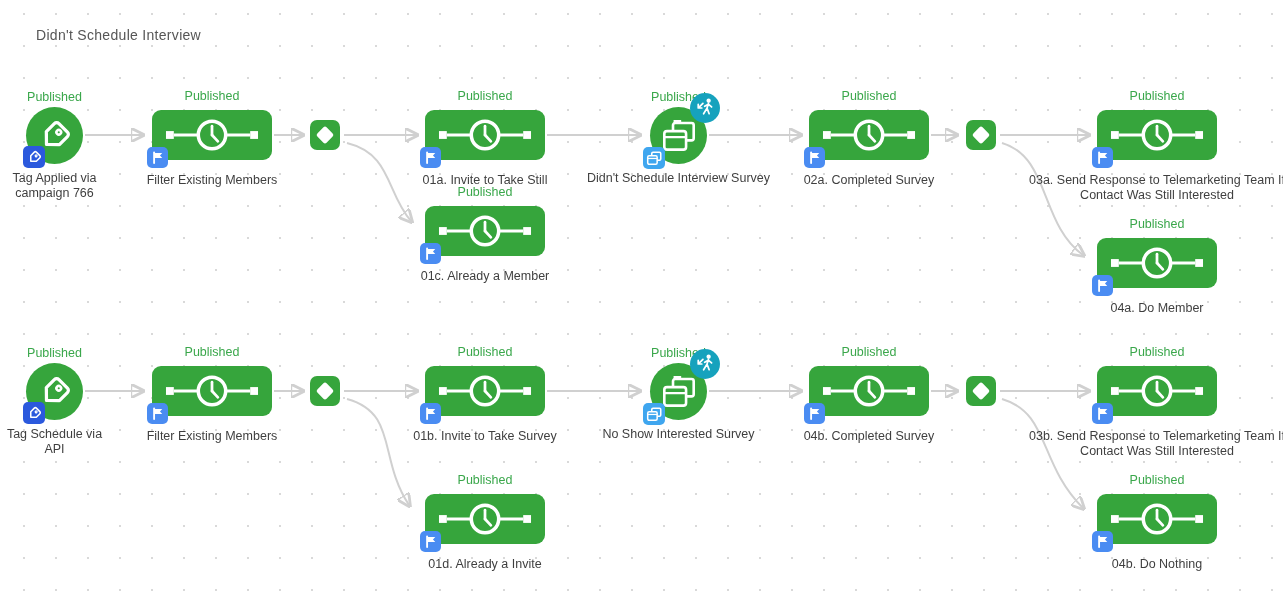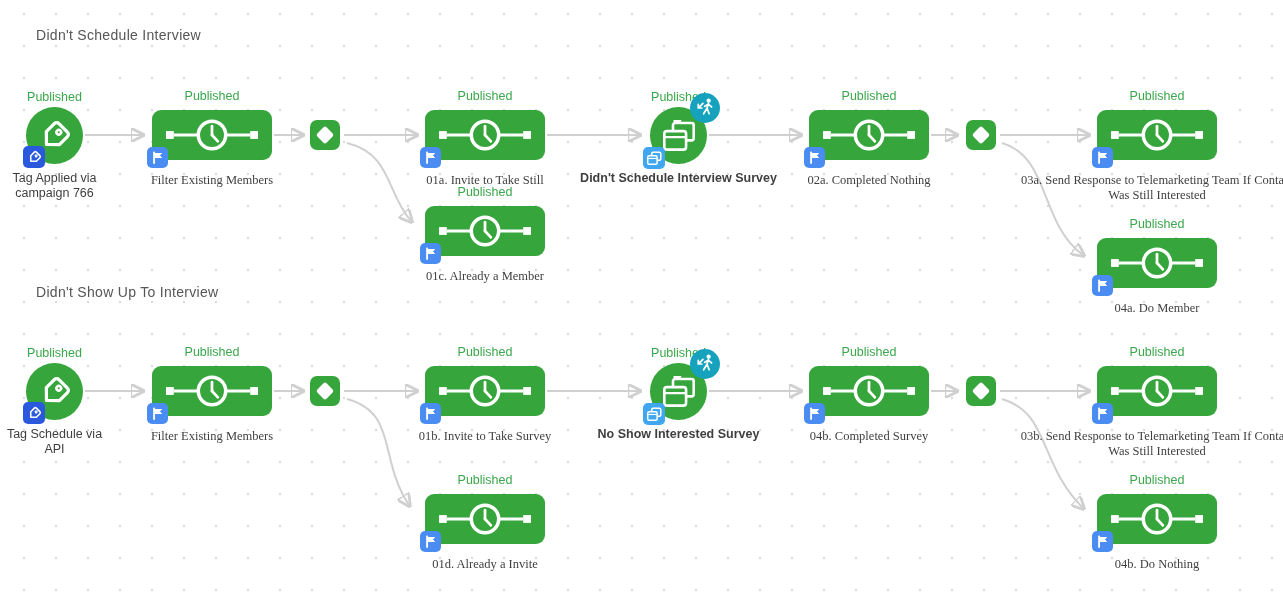--- a/index.html
+++ b/index.html
@@ -21,25 +21,25 @@
   .status{
     position:absolute;left:50%;transform:translateX(-50%);width:200px;text-align:center;
     font-size:12.5px;color:#3aa74b;white-space:nowrap;
   }
   .rectnode .status{top:-21px;}
   .circlenode .status{top:-17px;}
   .label{
     position:absolute;left:50%;transform:translateX(-50%);width:180px;text-align:center;
     font-size:12.5px;color:#3f3f3f;line-height:1.16;
   }
-  .rectnode .label{top:63px;font-family:Liberation Serif, serif;}
+  .rectnode .label{top:63px;}
   .circlenode .label{top:64px;text-align:center;}
   .label-narrow{width:100px;}
   .label-wide{width:282px;}
-  .label-survey{width:230px;font-weight:bold;}
+  .label-survey{width:230px;}
   .icon-seq{position:absolute;left:50%;top:50%;transform:translate(-50%,-50%);width:94px;height:40px;}
   .icon-circ{position:absolute;left:50%;top:50%;transform:translate(-50%,-50%);width:37px;height:37px;}
   .icon-diamond{position:absolute;left:0;top:0;width:30px;height:30px;}
   .badge{
     position:absolute;display:flex;align-items:center;justify-content:center;border-radius:5px;z-index:3;
   }
   .badge svg{display:block;}
   .badge-flag{width:21px;height:21px;background:#4a8cf2;left:-5px;bottom:-8px;}
   .badge-tag{width:22px;height:22px;background:#2b59dd;left:-3px;top:39px;}
   .badge-pages{width:22px;height:22px;background:#3fa6ef;left:-7px;top:40px;}
@@ -207,21 +207,21 @@
   <div class="node rectnode" style="left:809px;top:110px">
     <div class="status">Published</div>
     <svg class="icon-seq" viewBox="0 0 96 40">
         <use href="#sym-seq"></use>
       </svg>
     <div class="badge badge-flag">
         <svg width="17" height="17" viewBox="0 0 20 20">
           <use href="#sym-flag"></use>
         </svg>
       </div>
-    <div class="label">02a. Completed Nothing</div>
+    <div class="label">02a. Completed Survey</div>
   </div>
 
   <div class="node diamondnode" style="left:966px;top:120px">
     <svg class="icon-diamond" viewBox="0 0 30 30">
         <use href="#sym-diamond"></use>
       </svg>
   </div>
 
   <div class="node rectnode" style="left:1097px;top:110px">
     <div class="status">Published</div>
@@ -242,21 +242,20 @@
         <use href="#sym-seq"></use>
       </svg>
     <div class="badge badge-flag">
         <svg width="17" height="17" viewBox="0 0 20 20">
           <use href="#sym-flag"></use>
         </svg>
       </div>
     <div class="label">04a. Do Member</div>
   </div>
 
-  <div class="section-title" style="left:36px;top:284px">Didn't Show Up To Interview</div>
 
   <div class="node circlenode" style="left:26px;top:363px">
     <div class="status">Published</div>
     <svg class="icon-circ" viewBox="0 0 32 32">
         <use href="#sym-tag"></use>
       </svg>
     <div class="badge badge-tag">
         <svg width="17" height="17" viewBox="0 0 20 20">
           <use href="#sym-minitag"></use>
         </svg>

